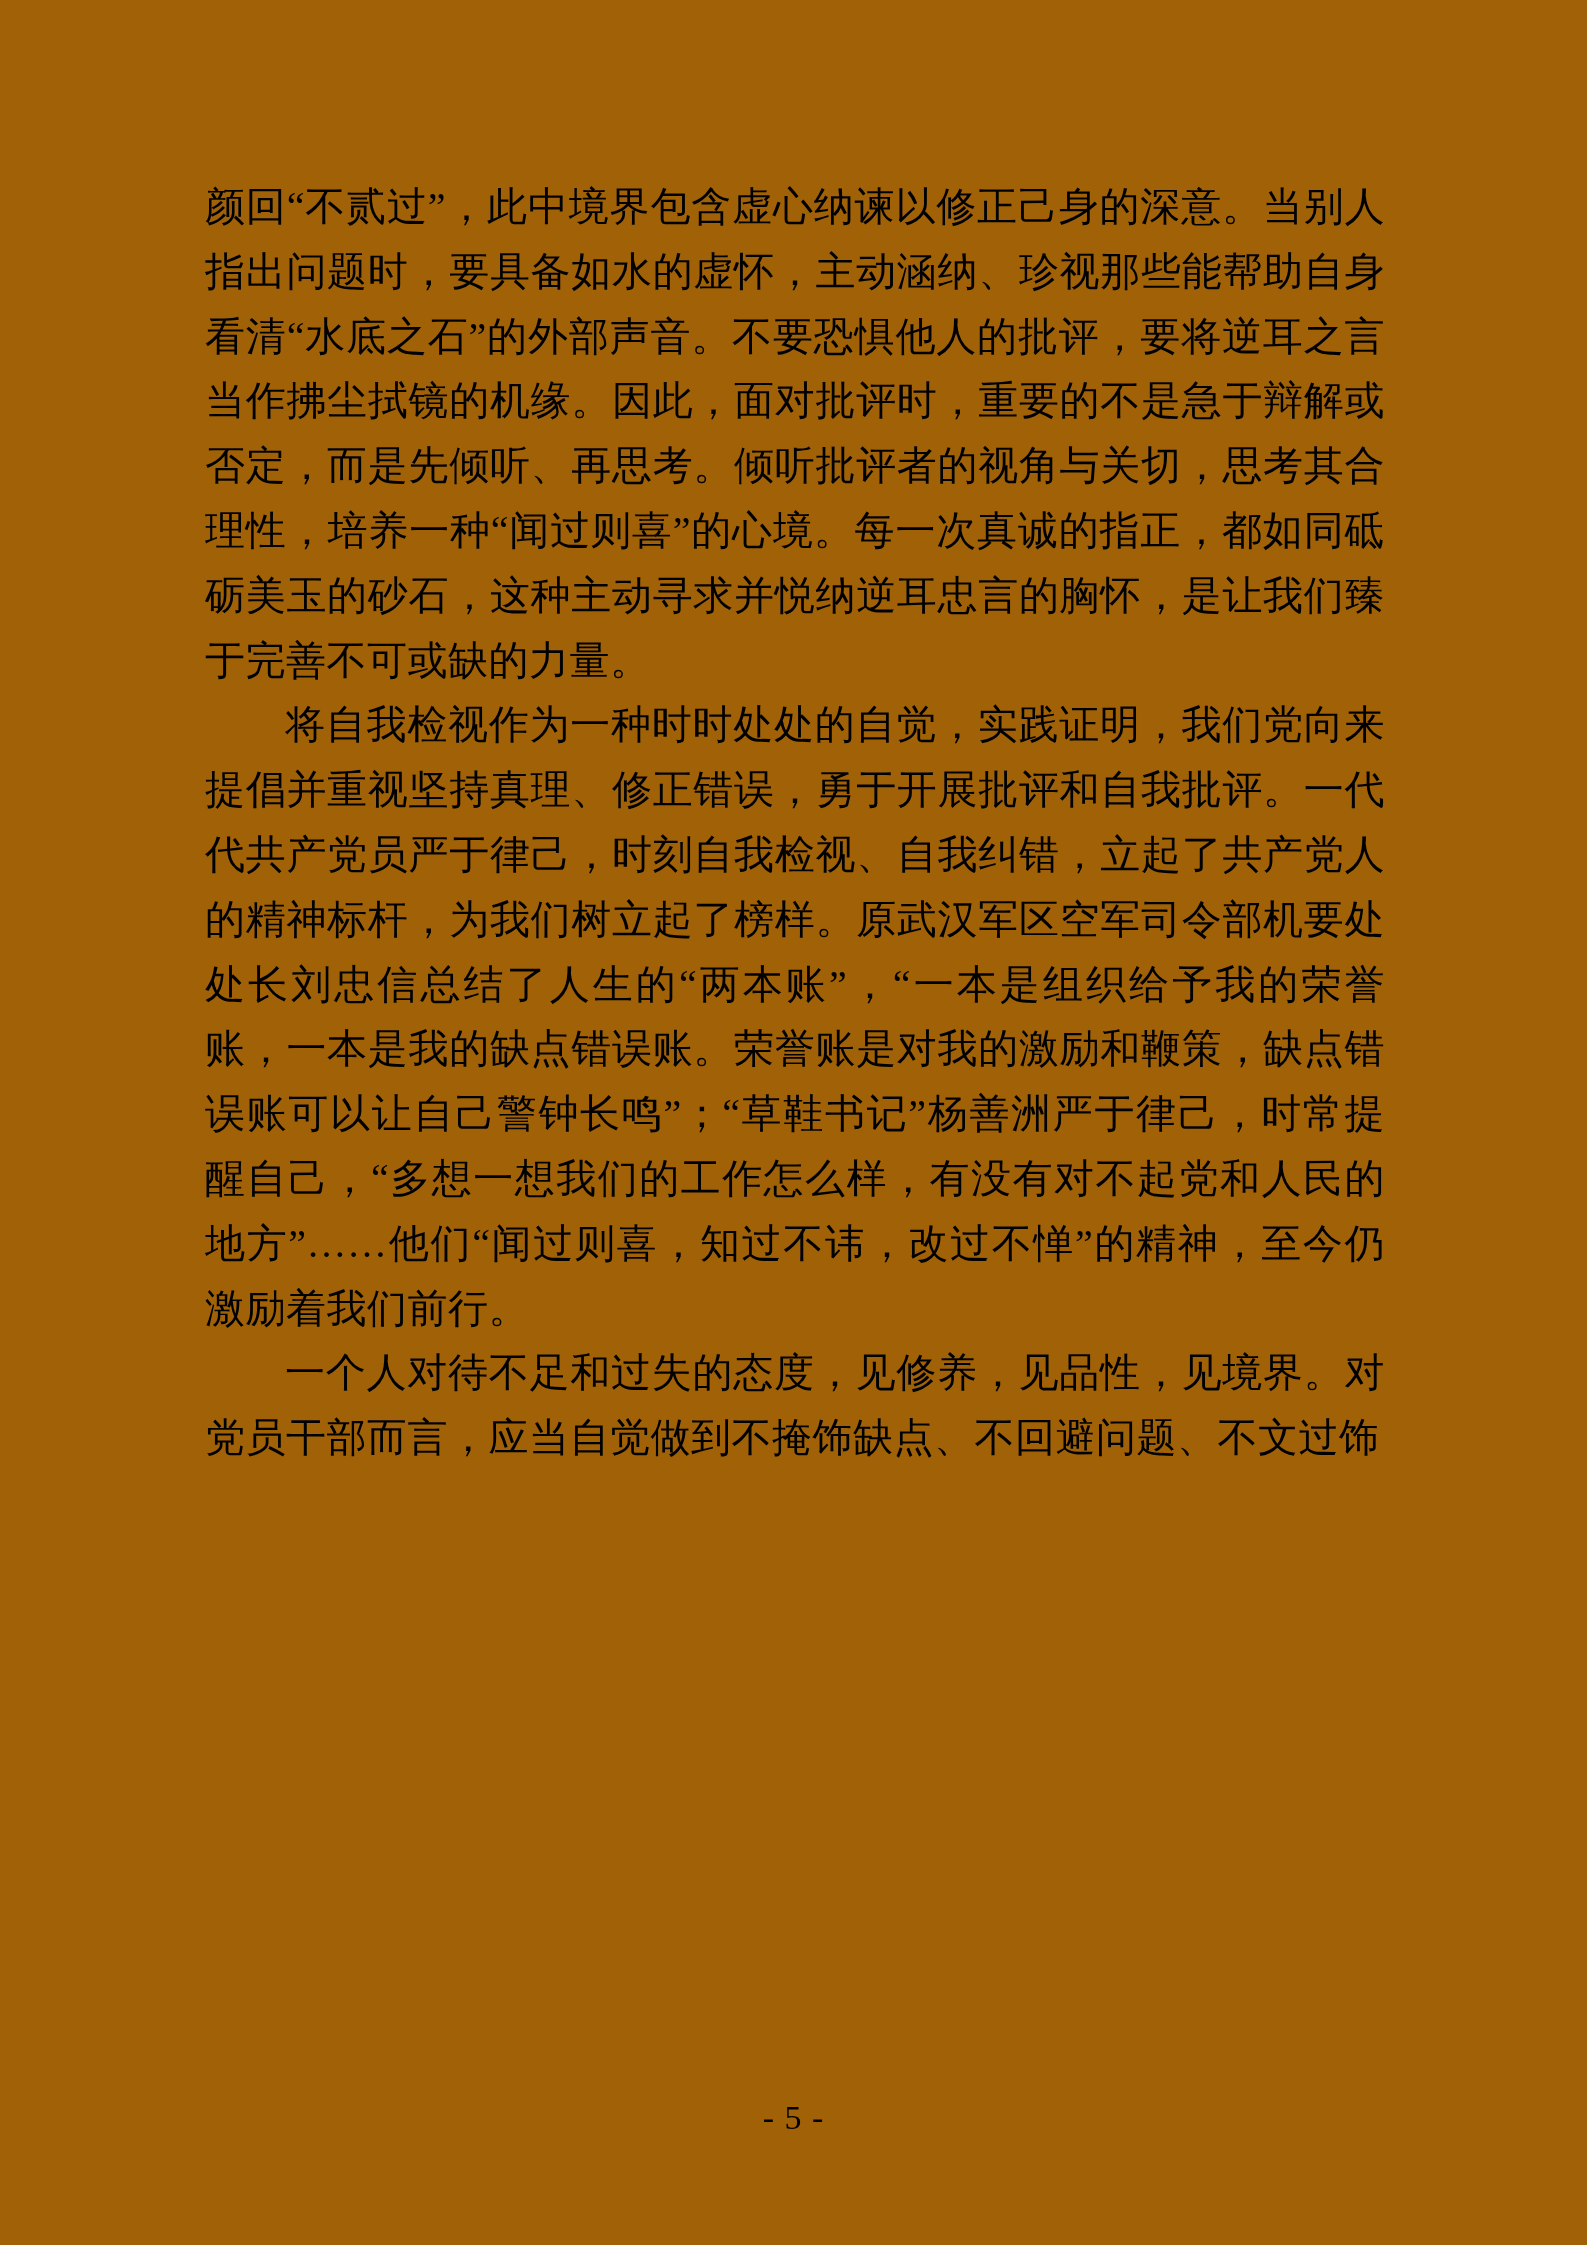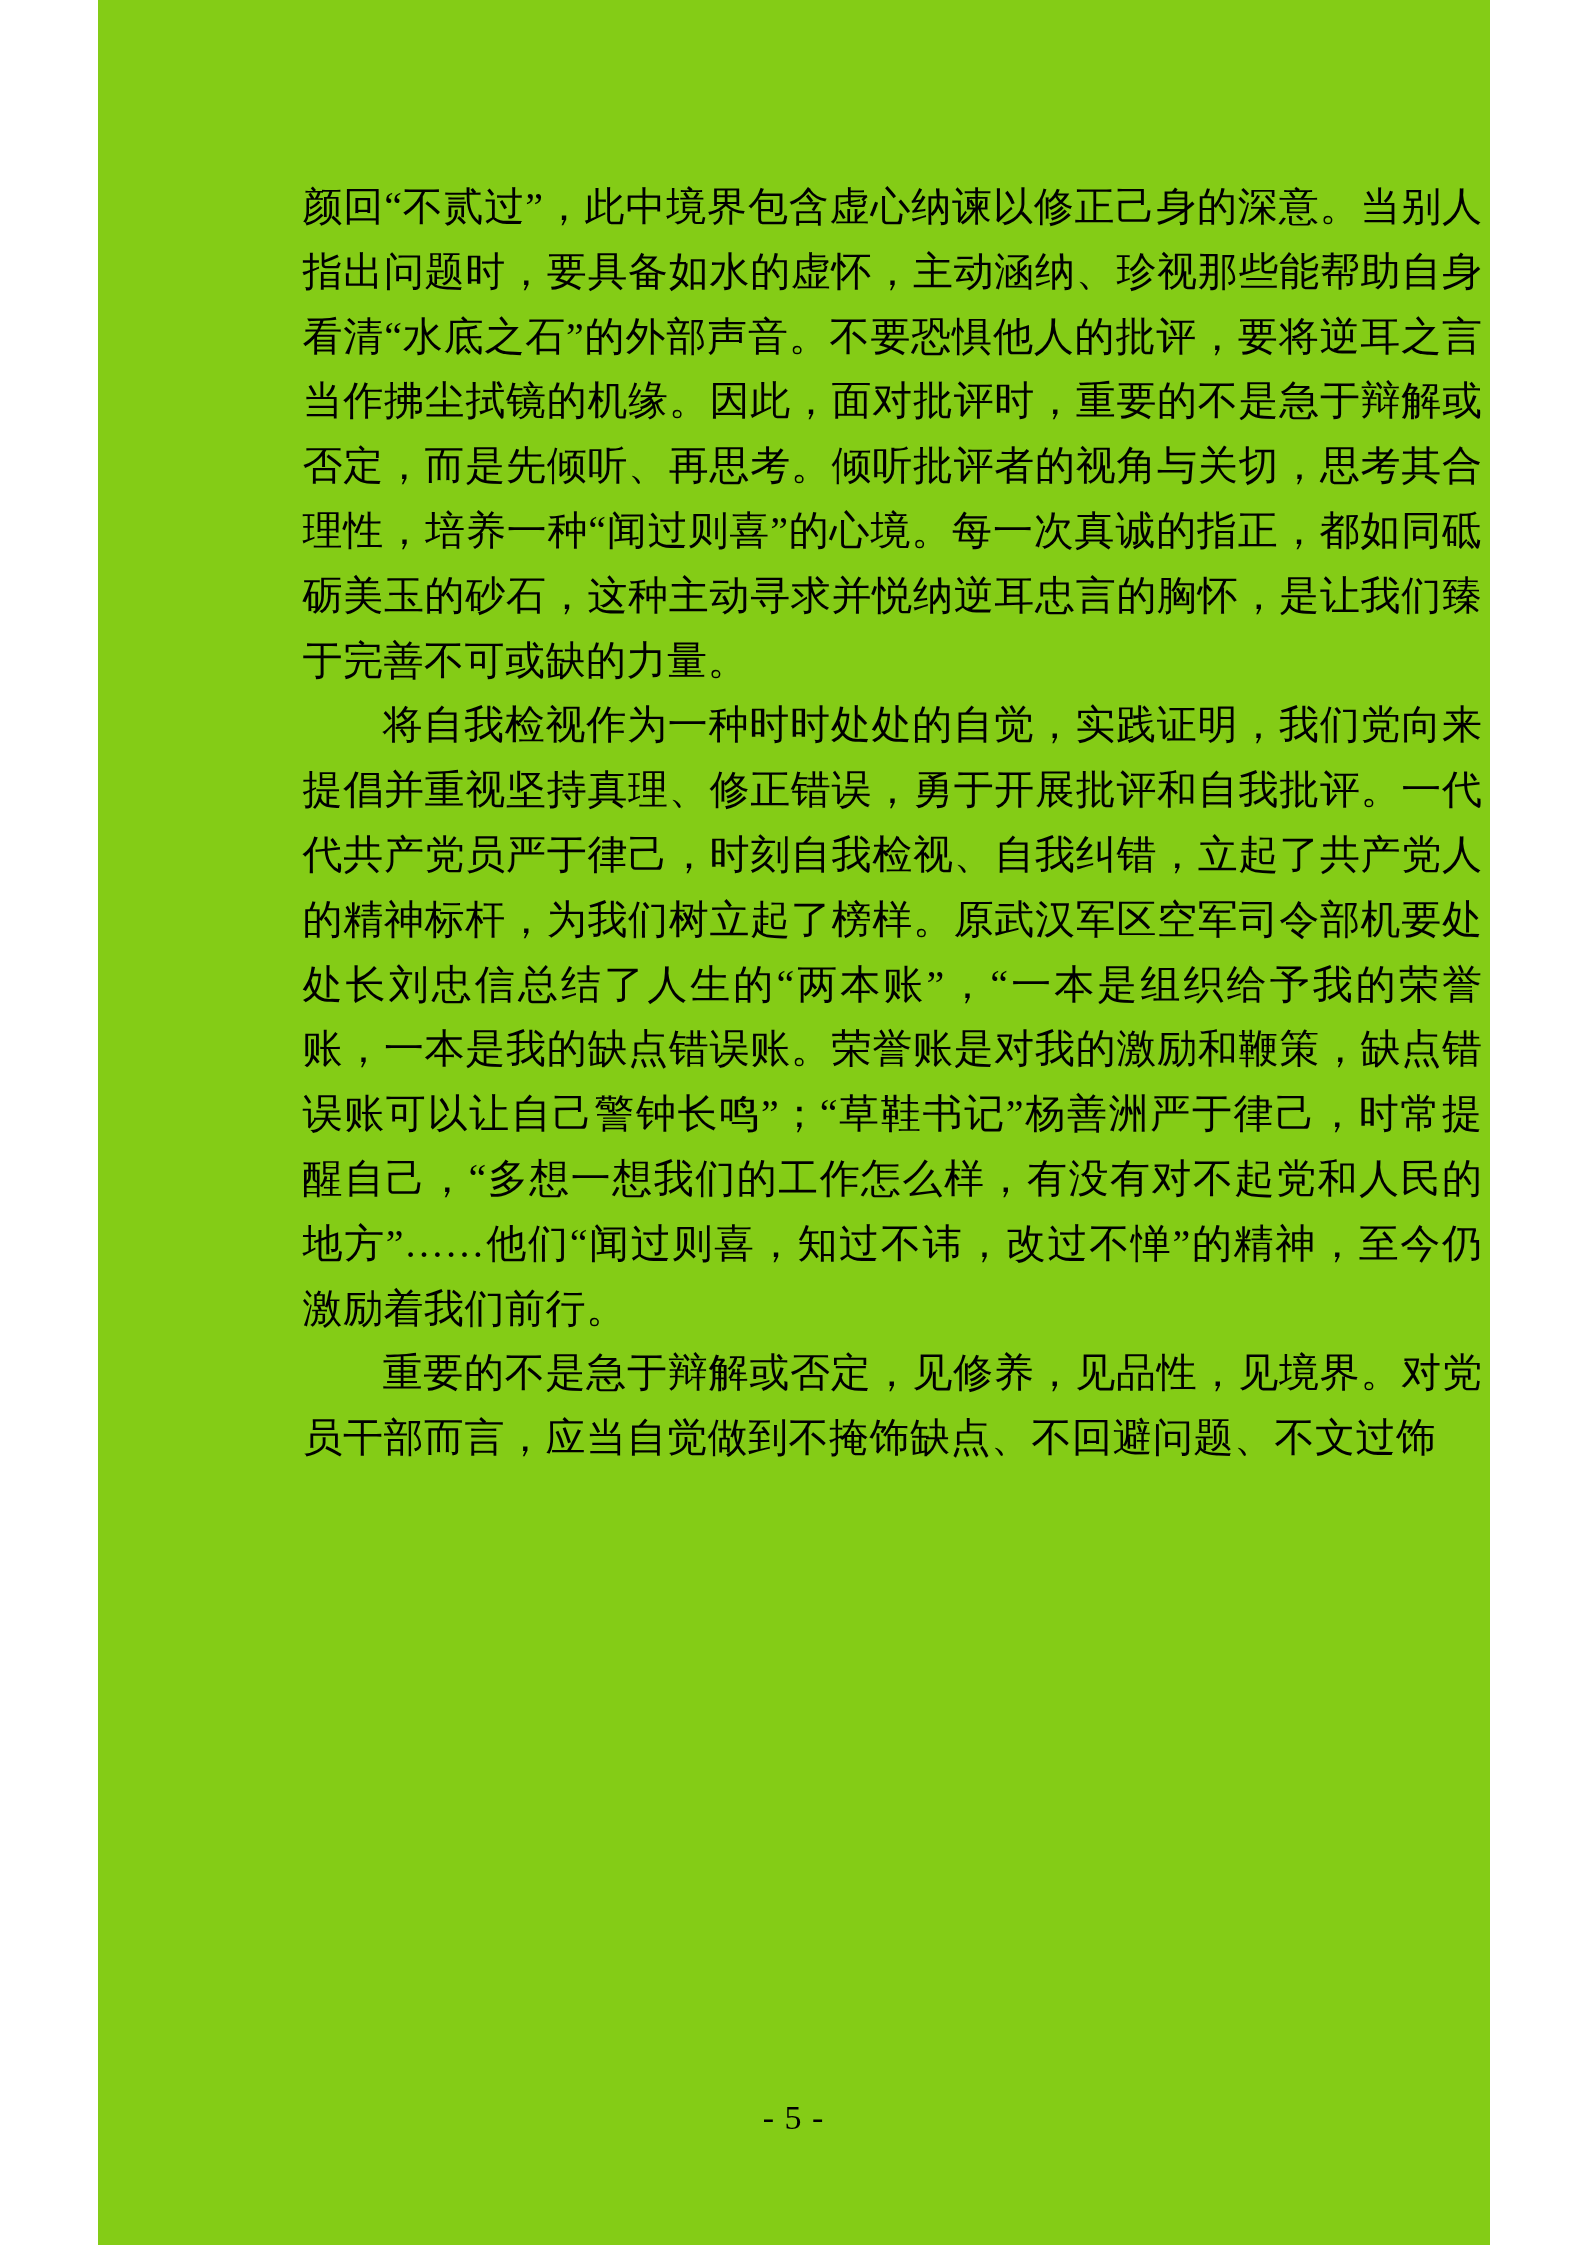--- a/index.html
+++ b/index.html
@@ -6,24 +6,24 @@
     margin: 0;
     padding: 0;
     background: #ffffff;
   }
   body {
     font-family: "Liberation Serif", "DejaVu Serif", serif;
     color: #000000;
   }
   .page {
     position: relative;
-    width: 1392px;
+    width: 1587px;
     height: 2245px;
     margin: 0 auto;
-    background: #84cc16;
+    background: #a16207;
     box-sizing: border-box;
   }
   .content {
     position: absolute;
     left: 205px;
     top: 175px;
     width: 1180px;
   }
   .para {
     font-size: 40px;
@@ -50,16 +50,16 @@
     letter-spacing: 1px;
   }
 </style>
 </head>
 <body>
 
 <div class="page">
   <div class="content">
     <p class="para">颜回“不贰过”，此中境界包含虚心纳谏以修正己身的深意。当别人指出问题时，要具备如水的虚怀，主动涵纳、珍视那些能帮助自身看清“水底之石”的外部声音。不要恐惧他人的批评，要将逆耳之言当作拂尘拭镜的机缘。因此，面对批评时，重要的不是急于辩解或否定，而是先倾听、再思考。倾听批评者的视角与关切，思考其合理性，培养一种“闻过则喜”的心境。每一次真诚的指正，都如同砥砺美玉的砂石，这种主动寻求并悦纳逆耳忠言的胸怀，是让我们臻于完善不可或缺的力量。</p>
     <p class="para indent">将自我检视作为一种时时处处的自觉，实践证明，我们党向来提倡并重视坚持真理、修正错误，勇于开展批评和自我批评。一代代共产党员严于律己，时刻自我检视、自我纠错，立起了共产党人的精神标杆，为我们树立起了榜样。原武汉军区空军司令部机要处处长刘忠信总结了人生的“两本账”，“一本是组织给予我的荣誉账，一本是我的缺点错误账。荣誉账是对我的激励和鞭策，缺点错误账可以让自己警钟长鸣”；“草鞋书记”杨善洲严于律己，时常提醒自己，“多想一想我们的工作怎么样，有没有对不起党和人民的地方”……他们“闻过则喜，知过不讳，改过不惮”的精神，至今仍激励着我们前行。</p>
-    <p class="para indent">重要的不是急于辩解或否定，见修养，见品性，见境界。对党员干部而言，应当自觉做到不掩饰缺点、不回避问题、不文过饰</p>
+    <p class="para indent">一个人对待不足和过失的态度，见修养，见品性，见境界。对党员干部而言，应当自觉做到不掩饰缺点、不回避问题、不文过饰</p>
   </div>
   <div class="footer">- 5 -</div>
 </div>
 
 </body></html>

